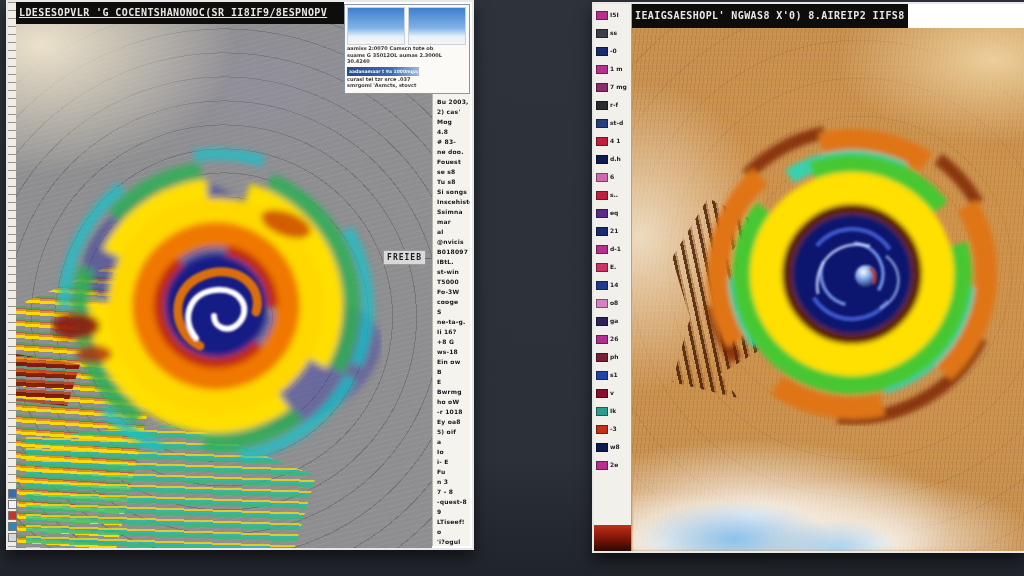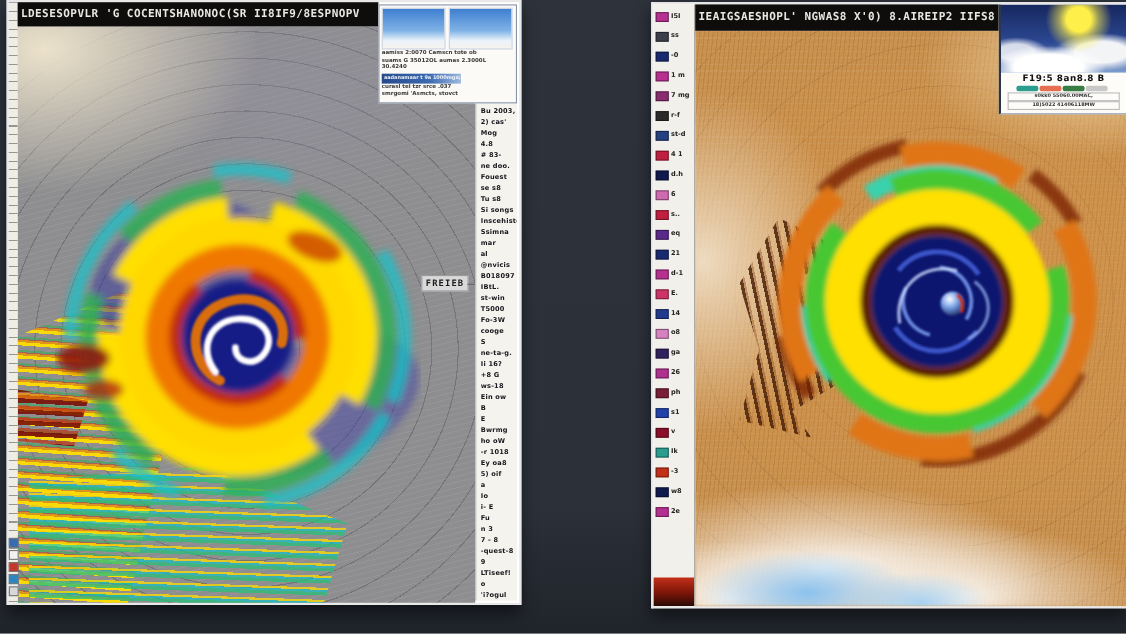--- a/index.html
+++ b/index.html
@@ -18,21 +18,21 @@
   .panel-left { left:6px; top:0; width:468px; height:550px; }
   .panel-right { left:592px; top:2px; width:432px; height:551px; border-right:none; }
 
   
   .titlebar {
     position:absolute; top:0; height:22px; background:#0e0d0c;
     color:#e9e7e2; font:bold 10px/22px "DejaVu Sans Mono", monospace;
     letter-spacing:.4px; white-space:nowrap; overflow:hidden; padding:0 3px;
     z-index:6;
   }
-  .panel-left .titlebar { left:8px; right:128px; }
+  .panel-left .titlebar { left:8px; right:128px;text-decoration:underline; }
   .panel-right .titlebar { left:38px; right:116px; height:24px; line-height:24px; }
 
   
   .lp-ticks {
     position:absolute; left:0; top:0; bottom:0; width:8px; background:#efede5;
     background-image: repeating-linear-gradient(180deg, rgba(40,40,40,.45) 0 1px, transparent 1px 8px);
     z-index:5;
   }
   .lp-map {
     position:absolute; left:8px; top:22px; right:40px; bottom:0; overflow:hidden;
@@ -522,29 +522,13 @@
         <path d="M118,172 C112,140 138,116 170,124" fill="none" stroke="#c8d8ff" stroke-width="3" opacity=".8"></path>
         <path d="M186,134 a30,30 0 0 1 -6,52" fill="none" stroke="#9ab4f0" stroke-width="3" opacity=".7"></path>
         <circle cx="166" cy="154" r="11" fill="url(#sph)"></circle>
         <path d="M174,162 a14,14 0 0 0 -4,-16" fill="none" stroke="#c03000" stroke-width="3"></path>
       </g>
     </svg>
 
     <div class="rp-clouds"></div>
   </div>
 
-  <div class="rp-inset">
-    <div class="rp-inset-img"></div>
-    <div class="rp-inset-title">F19:5 8an8.8 B</div>
-    <div class="rp-chip-row">
-
-    <i style="width: 20px; background: rgb(42, 157, 143);"></i>
-        <i style="width: 20px; background: rgb(231, 111, 81);"></i>
-        <i style="width: 20px; background: rgb(58, 125, 68);"></i>
-        <i style="width: 20px; background: rgb(200, 200, 200);"></i>
-      </div>
-    <div>
-
-    <div class="rp-inset-cap">s0kk0 55060.00MAC,</div>
-        <div class="rp-inset-cap">18)5022 41406118MW</div>
-      </div>
-  </div>
 </div>
 
 </body></html>

